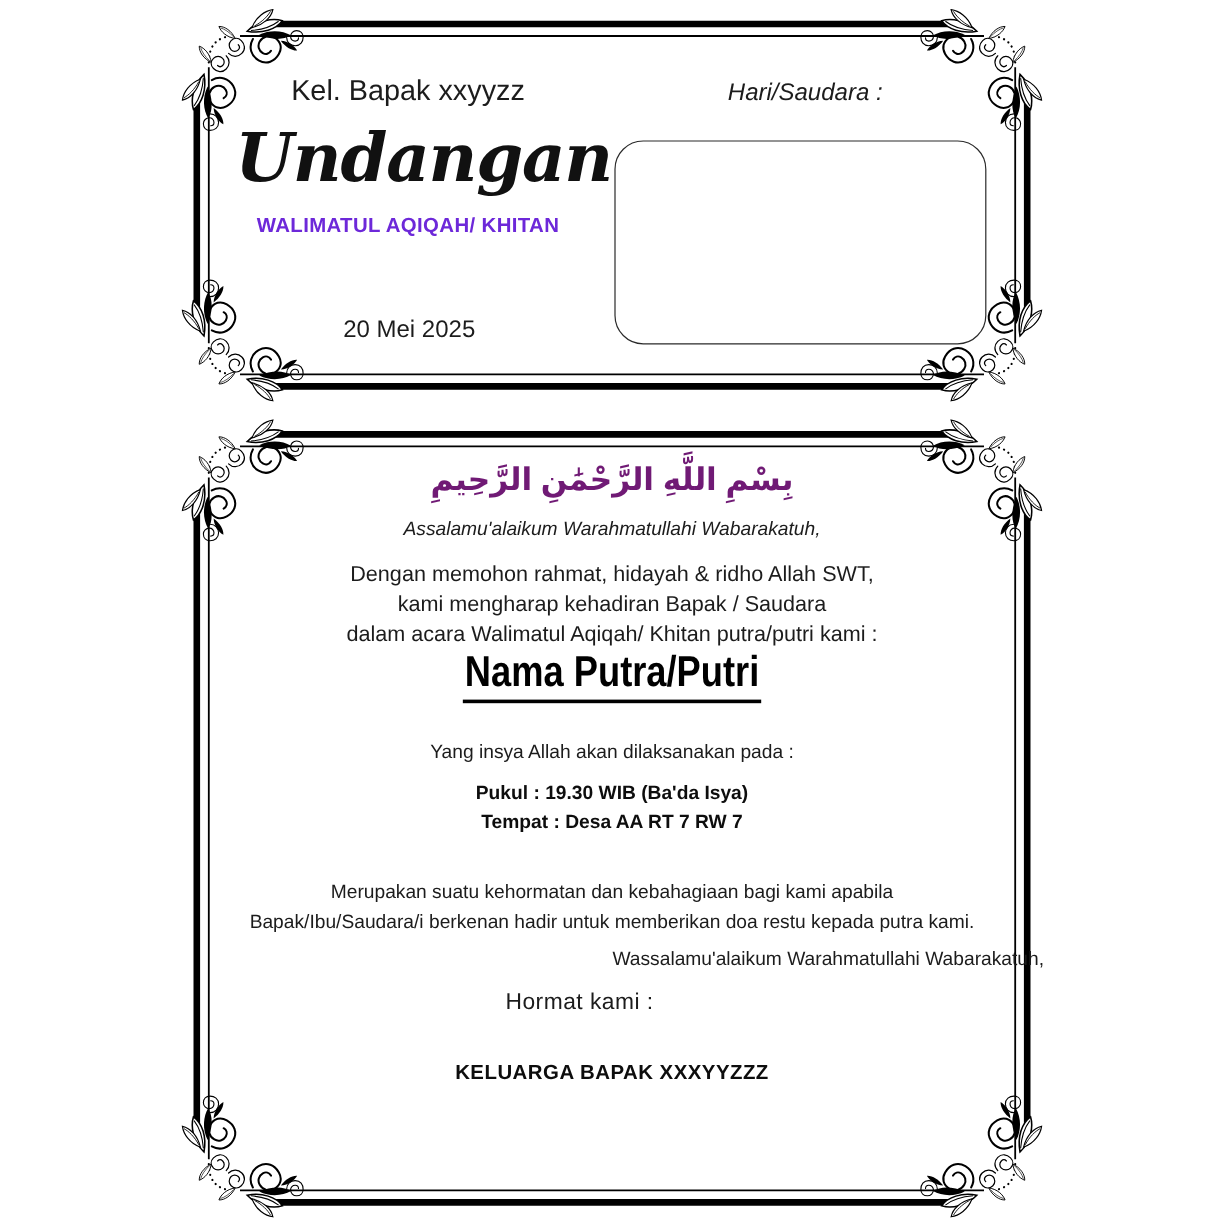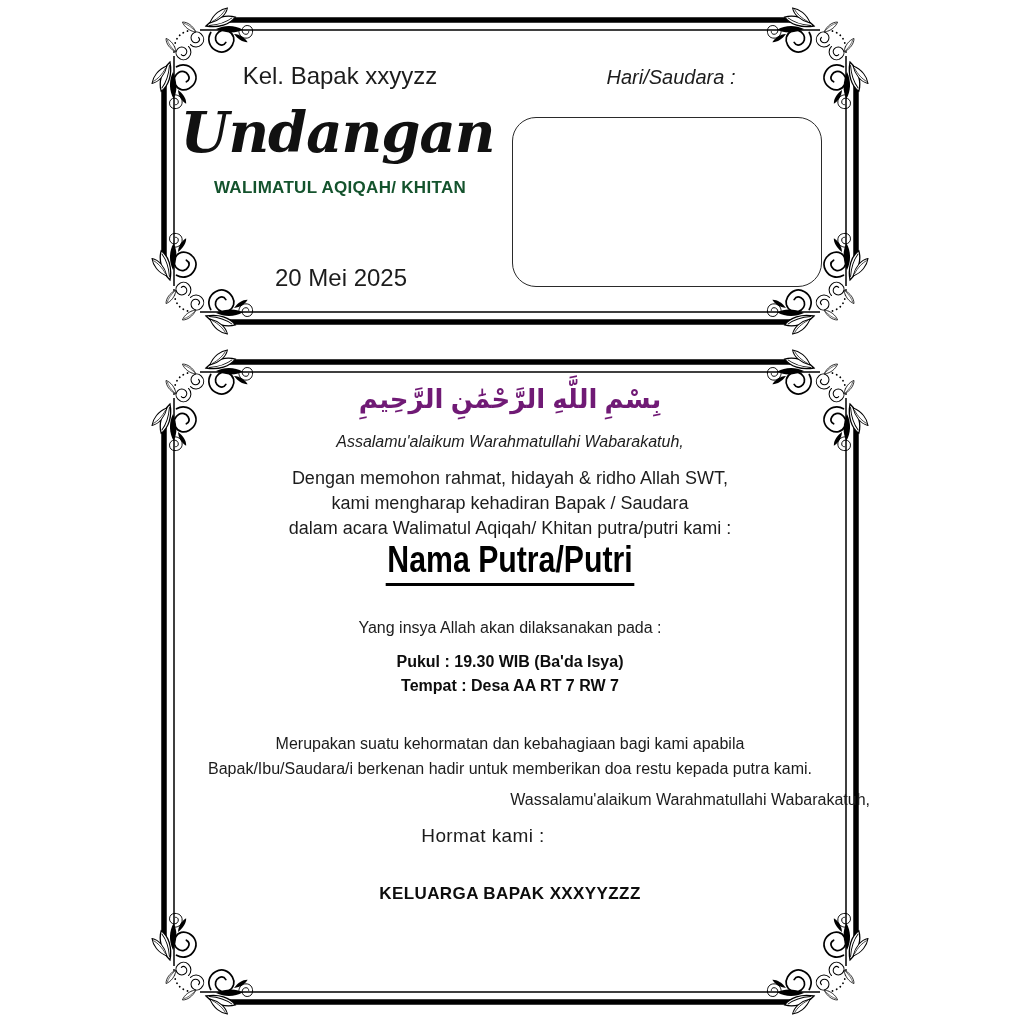--- a/index.html
+++ b/index.html
@@ -21,23 +21,23 @@
   .abs { position: absolute; text-align: center; }
 
   
   .kel-bapak      { left: 0;   top: 56px;  width: 380px; font-size: 24px; }
   .kepada-block   { left: 371px; top: 58px; width: 300px; font-size: 20px; font-style: italic; line-height: 26px; }
   .recipient-box  { position: absolute; left: 362px; top: 111px; width: 310px; height: 170px;
                     border: 1.5px solid #2a2a2a; border-radius: 24px; background: #fff; box-sizing: border-box; }
   .undangan-title { left: 15px; top: 94px; width: 345px;
                     font-family: "DejaVu Serif", "Liberation Serif", serif;
                     font-style: italic; font-weight: bold;
-                    font-size: 56px; line-height: 64px; color: #111; letter-spacing: -1px; }
-  .walimatul      { left: 10px; top: 172px; width: 360px; font-size: 17px; font-weight: bold; color:#14532d; letter-spacing: 0.3px; }
-  .cover-date     { left: 41px; top: 258px; width: 300px; font-size: 24px; }
+                    font-size: 56px; line-height: 64px; color: #111; letter-spacing: -1px; text-align: right; }
+  .walimatul      { left: 10px; top: 172px; width: 360px; font-size: 17px; font-weight: bold; color:#6d28d9; letter-spacing: 0.3px; }
+  .cover-date     { left: 41px; top: 258px; width: 300px; font-size: 20px; }
 
   
   .center-block { left: 0; width: 720px; }
   .bismillah    { top: 26px;  font-size: 26px; line-height: 50px; color: #701a75; font-weight: bold; }
   .salam-open   { top: 85px;  font-size: 16px; font-style: italic; }
   .intro        { top: 118px; font-size: 18px; line-height: 25px; }
   .child-name-row { top: 192px; text-decoration: underline; }
   .child-name   { display: inline-block; font-size: 36px; font-weight: bold; color: #000;
                   transform: scaleX(0.84); transform-origin: center;
                   border-bottom: 3px solid #000; padding: 0 2px 3px 2px; line-height: 40px; }

